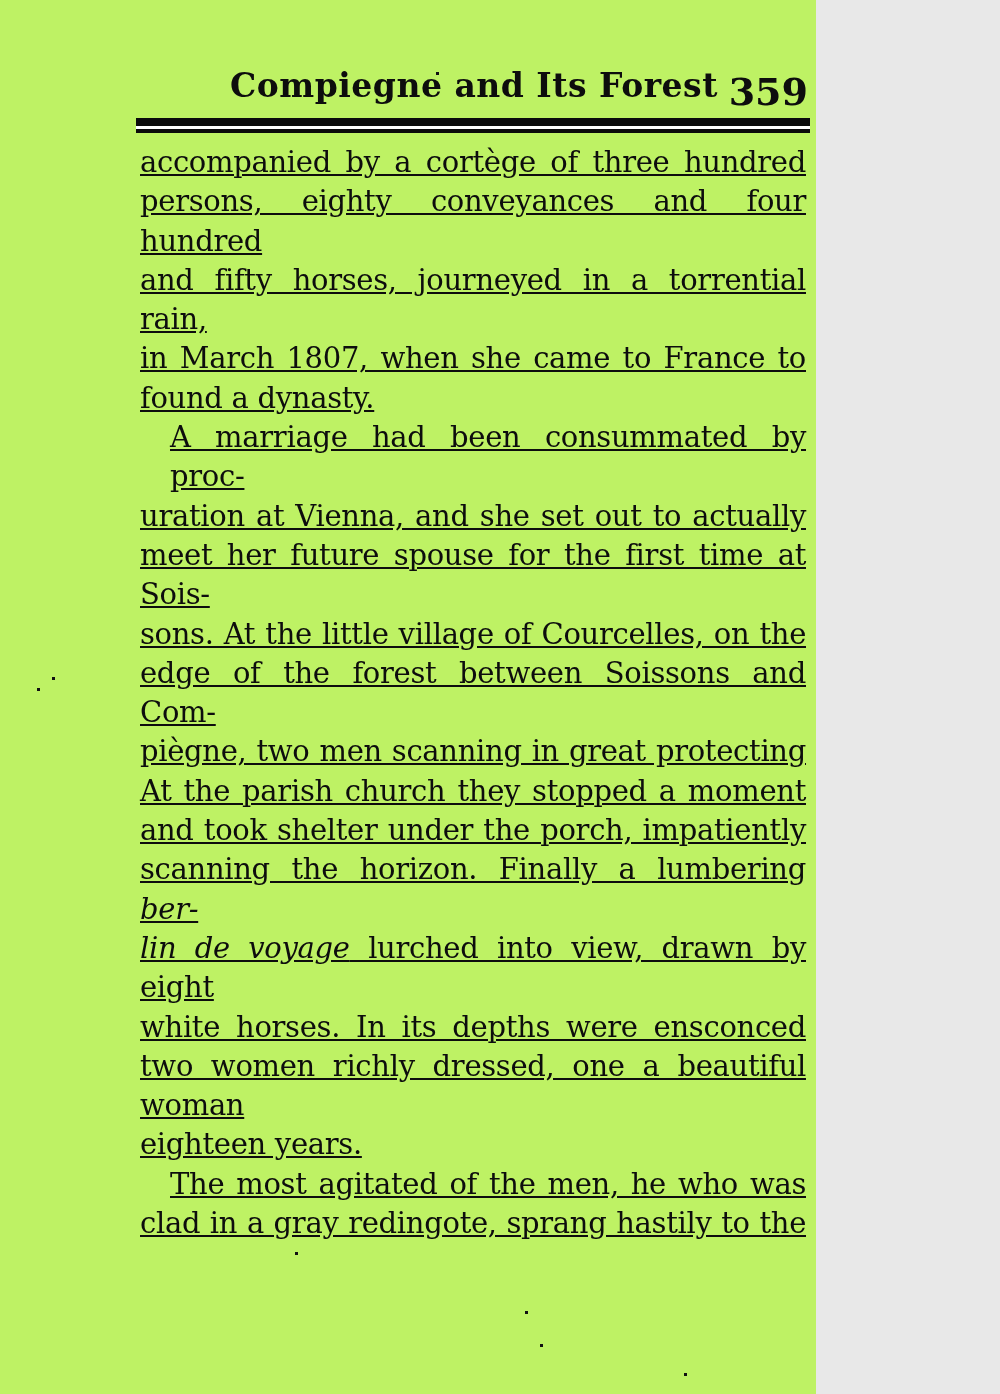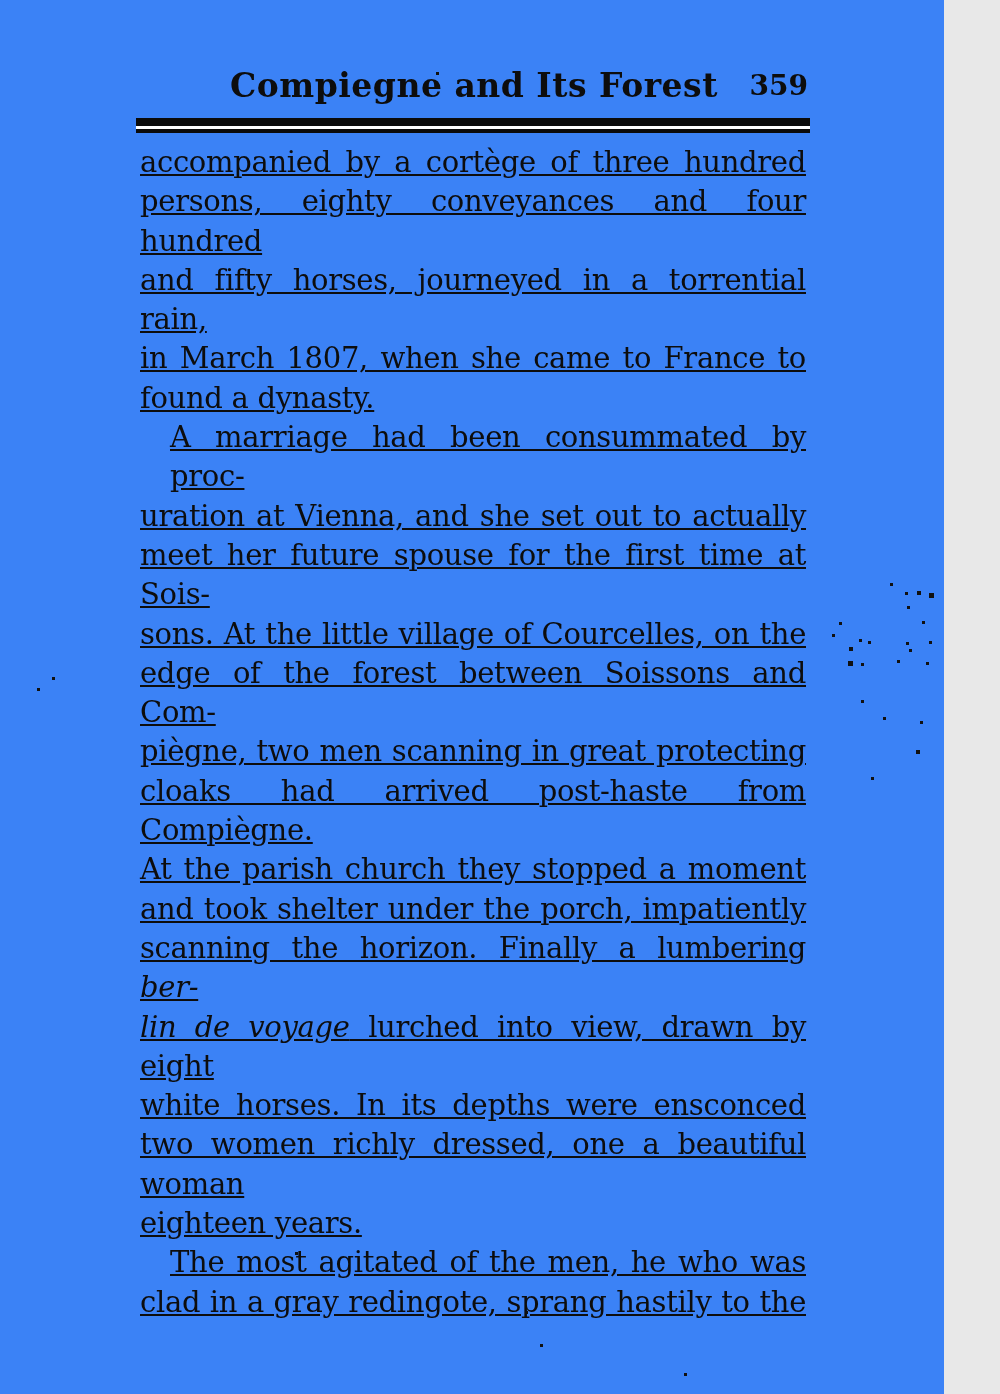--- a/index.html
+++ b/index.html
@@ -2,23 +2,23 @@
 <html><head>
 <meta charset="utf-8">
 <style>
   html, body {
     margin: 0;
     padding: 0;
     background: #e8e8e8;
   }
   .page {
     position: relative;
-    width: 944px;
+    width: 816px;
     height: 1394px;
-    background: #3b82f6;
+    background: #bef264;
     overflow: hidden;
     font-family: "DejaVu Serif", serif;
     color: #0d0d0d;
   }
   
   .header-row {
     position: absolute;
     left: 140px;
     top: 66px;
     width: 668px;
@@ -32,21 +32,21 @@
     text-align: center;
     font-size: 33px;
     font-weight: bold;
     letter-spacing: 0.5px;
     white-space: nowrap;
   }
   .header-page-number {
     position: absolute;
     right: 0;
     top: 3px;
-    font-size: 28px;
+    font-size: 38px;
     font-weight: bold;
   }
   
   .header-rule {
     position: absolute;
     left: 136px;
     top: 118px;
     width: 674px;
   }
   .rule-top {
@@ -113,21 +113,20 @@
       <div class="line justify"><span>persons, eighty conveyances and four hundred</span></div>
       <div class="line justify"><span>and fifty horses, journeyed in a torrential rain,</span></div>
       <div class="line justify"><span>in March 1807, when she came to France to</span></div>
       <div class="line"><span>found a dynasty.</span></div>
       <div class="line justify indent"><span>A marriage had been consummated by proc-</span></div>
       <div class="line justify"><span>uration at Vienna, and she set out to actually</span></div>
       <div class="line justify"><span>meet her future spouse for the first time at Sois-</span></div>
       <div class="line justify"><span>sons.  At the little village of Courcelles, on the</span></div>
       <div class="line justify"><span>edge of the forest between Soissons and Com-</span></div>
       <div class="line justify"><span>piègne, two men scanning in great protecting</span></div>
-      <div class="line justify"><span>cloaks had arrived post-haste from Compiègne.</span></div>
       <div class="line justify"><span>At the parish church they stopped a moment</span></div>
       <div class="line justify"><span>and took shelter under the porch, impatiently</span></div>
       <div class="line justify"><span>scanning the horizon.  Finally a lumbering </span><span class="italic">ber-</span></div>
       <div class="line justify"><span class="italic">lin de voyage</span><span> lurched into view, drawn by eight</span></div>
       <div class="line justify"><span>white horses.  In its depths were ensconced</span></div>
       <div class="line justify"><span>two women richly dressed, one a beautiful woman</span></div>
       <div class="line"><span>eighteen years.</span></div>
       <div class="line justify indent"><span>The most agitated of the men, he who was</span></div>
       <div class="line justify"><span>clad in a gray redingote, sprang hastily to the</span></div>
     </div>

